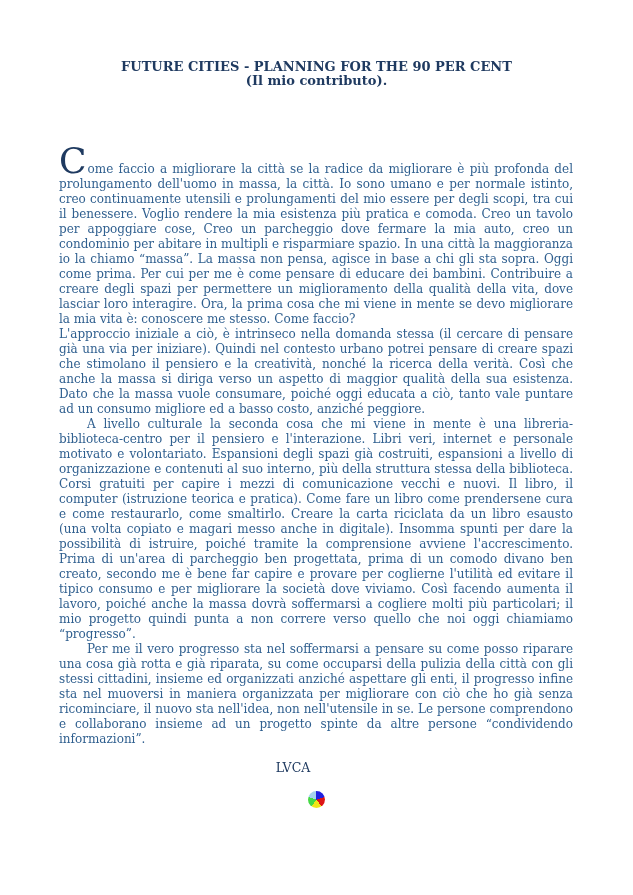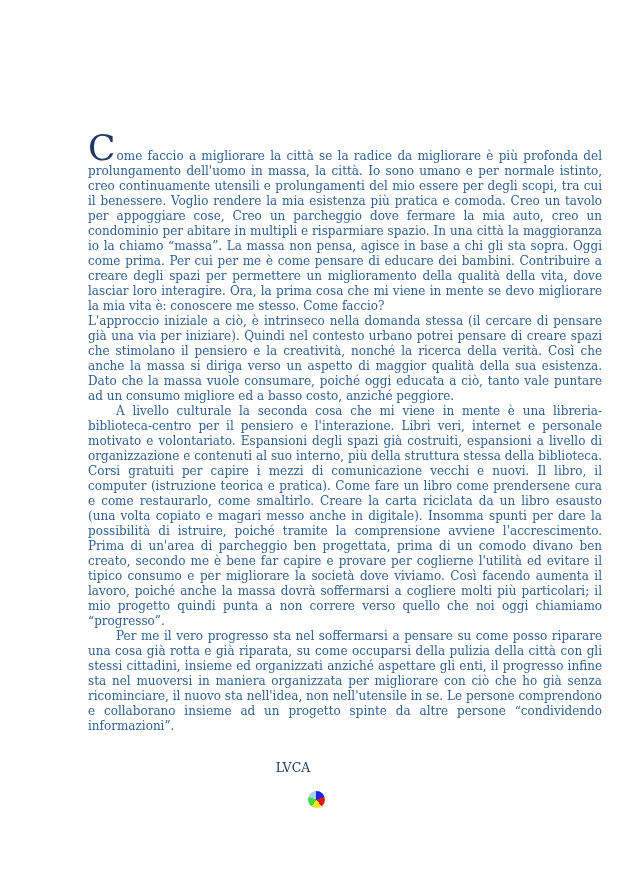--- a/index.html
+++ b/index.html
@@ -32,26 +32,25 @@
     margin:0;
   }
   .doc-subtitle{
     font-size:13px;
     font-weight:bold;
     line-height:14px;
     margin:0;
   }
   .doc-body{
     position:absolute;
-    top:140px;left:59px;width:514px;
+    top:153px;left:59px;width:514px;
     color:var(--body_ink);
     font-size:12px;
     line-height:15px;
     text-align:justify;
-    margin-left:29px;
   }
   .doc-body p{margin:0;}
   .doc-body p.indent{text-indent:28px;}
   .dropcap{
     font-size:36px;
     line-height:15px;
     vertical-align:baseline;
     color:var(--title_ink);
     letter-spacing:1px;
   }
@@ -70,20 +69,22 @@
     width:17px;height:17px;
     border-radius:50%;
   }
 </style>
 </head>
 <body>
 
 <div class="page">
 
   <div class="doc-header">
+    <div class="doc-title">FUTURE CITIES - PLANNING FOR THE 90 PER CENT</div>
+    <div class="doc-subtitle">(Il mio contributo).</div>
   </div>
 
   <div class="doc-body">
     <p><span class="dropcap">C</span><span>ome faccio a migliorare la città se la radice da migliorare è più profonda del prolungamento dell'uomo in massa, la città. Io sono umano e per normale istinto, creo continuamente utensili e prolungamenti del mio essere per degli scopi, tra cui il benessere. Voglio rendere la mia esistenza più pratica e comoda. Creo un tavolo per appoggiare cose, Creo un parcheggio dove fermare la mia auto, creo un condominio per abitare in multipli e risparmiare spazio. In una città la maggioranza io la chiamo “massa”. La massa non pensa, agisce in base a chi gli sta sopra. Oggi come prima. Per cui per me è come pensare di educare dei bambini. Contribuire a creare degli spazi per permettere un miglioramento della qualità della vita, dove lasciar loro interagire. Ora, la prima cosa che mi viene in mente se devo migliorare la mia vita è: conoscere me stesso. Come faccio?</span></p>
     <p>L'approccio iniziale a ciò, è intrinseco nella domanda stessa (il cercare di pensare già una via per iniziare). Quindi nel contesto urbano potrei pensare di creare spazi che stimolano il pensiero e la creatività, nonché la ricerca della verità. Così che anche la massa si diriga verso un aspetto di maggior qualità della sua esistenza. Dato che la massa vuole consumare, poiché oggi educata a ciò, tanto vale puntare ad un consumo migliore ed a basso costo, anziché peggiore.</p>
     <p class="indent">A livello culturale la seconda cosa che mi viene in mente è una libreria-biblioteca-centro per il pensiero e l'interazione. Libri veri, internet e personale motivato e volontariato. Espansioni degli spazi già costruiti, espansioni a livello di organizzazione e contenuti al suo interno, più della struttura stessa della biblioteca. Corsi gratuiti per capire i mezzi di comunicazione vecchi e nuovi. Il libro, il computer (istruzione teorica e pratica). Come fare un libro come prendersene cura e come restaurarlo, come smaltirlo. Creare la carta riciclata da un libro esausto (una volta copiato e magari messo anche in digitale). Insomma spunti per dare la possibilità di istruire, poiché tramite la comprensione avviene l'accrescimento. Prima di un'area di parcheggio ben progettata, prima di un comodo divano ben creato, secondo me è bene far capire e provare per coglierne l'utilità ed evitare il tipico consumo e per migliorare la società dove viviamo. Così facendo aumenta il lavoro, poiché anche la massa dovrà soffermarsi a cogliere molti più particolari; il mio progetto quindi punta a non correre verso quello che noi oggi chiamiamo “progresso”.</p>
     <p class="indent">Per me il vero progresso sta nel soffermarsi a pensare su come posso riparare una cosa già rotta e già riparata, su come occuparsi della pulizia della città con gli stessi cittadini, insieme ed organizzati anziché aspettare gli enti, il progresso infine sta nel muoversi in maniera organizzata per migliorare con ciò che ho già senza ricominciare, il nuovo sta nell'idea, non nell'utensile in se. Le persone comprendono e collaborano insieme ad un progetto spinte da altre persone “condividendo informazioni”.</p>
   </div>
 
   <div class="signature">LVCA</div>

